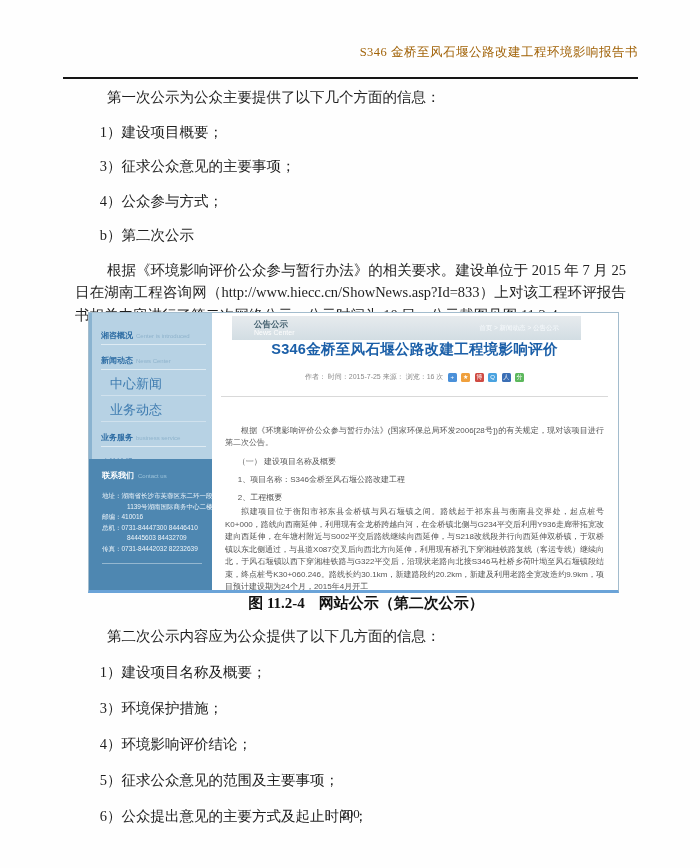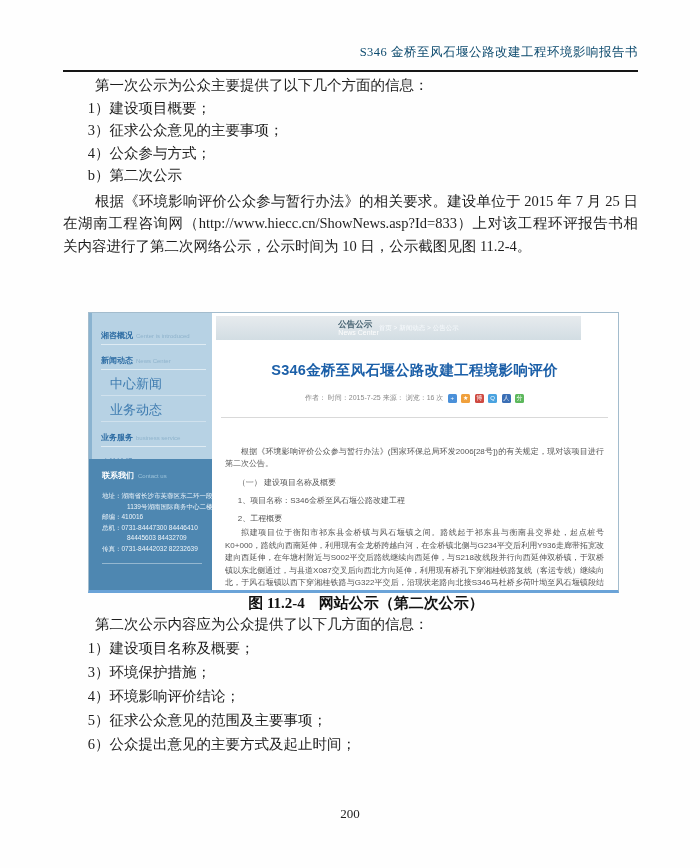--- a/index.html
+++ b/index.html
@@ -1,25 +1,25 @@
 <!DOCTYPE html>
 <html><head>
 <meta charset="utf-8">
 <style>
   html,body{margin:0;padding:0;}
   body{width:700px;height:868px;background:#ffffff;font-family:"Liberation Serif","DejaVu Serif",serif;color:#1e1e1e;}
   .page{position:relative;width:700px;height:868px;background:#fefefe;overflow:hidden;}
 
   
-  .doc-header{position:absolute;left:63px;right:62px;top:44px;text-align:right;font-size:12.5px;letter-spacing:.5px;color:#0c4a6e;padding-bottom:9px;border-bottom:2px solid #161616;}
+  .doc-header{position:absolute;left:63px;right:62px;top:44px;text-align:right;font-size:12.5px;letter-spacing:.5px;color:#a16207;padding-bottom:16px;border-bottom:2px solid #161616;}
 
   
   .doc-body{position:absolute;left:63px;width:575px;top:74px;font-size:14.5px;line-height:22.5px;}
   .doc-body2{position:absolute;left:63px;width:575px;top:612px;font-size:14.5px;line-height:24px;}
-  .doc-body p,.doc-body2 p{margin:0;}
+  .doc-body p,.doc-body2 p{margin:12px;}
   .p-indent{text-indent:2.2em;}
   .p-item{padding-left:1.7em;}
   .p-just{text-align:justify;margin-top:3px !important;}
 
   
   .shot{position:absolute;left:88px;top:312px;width:529px;height:277px;background:#fff;border:1px solid #a3bccd;border-bottom:3px solid #6aa3d8;display:flex;overflow:hidden;font-family:"Liberation Sans","DejaVu Sans",sans-serif;}
   .side{position:relative;width:123px;flex-shrink:0;background:#b7d2e4;overflow:hidden;}
   .side::before{content:"";position:absolute;left:0;top:0;bottom:0;width:3px;background:#8ab3d0;}
   .menu{padding:7px 6px 0 12px;}
   .mi{border-bottom:1px solid rgba(255,255,255,.55);padding:3.5px 0 2.5px 0;white-space:nowrap;overflow:hidden;}
@@ -29,25 +29,25 @@
   .mi.sub .zh{color:#3f7cb0;font-size:13px;font-weight:normal;}
   .contact{position:absolute;left:0;right:0;bottom:0;height:131px;background:#4e87b1;color:#eef5fa;padding:11px 6px 0 13px;box-sizing:border-box;}
   .c-head{font-size:8px;margin-bottom:10px;}
   .c-head .zh{color:#ffffff;font-weight:bold;}
   .c-head .en{color:#9cc3da;font-size:6px;margin-left:4px;}
   .c-line{font-size:6.5px;line-height:10.5px;white-space:nowrap;}
   .c-indent{padding-left:25px;}
   .c-div{border-top:1px solid rgba(255,255,255,.4);margin:9px 4px 0 0;}
 
   .main-col{flex:1;position:relative;padding:3px 5px 0 4px;overflow:hidden;}
-  .banner{height:24px;background:linear-gradient(#e7ebee,#d2dde3);display:flex;justify-content:center;align-items:center;padding:0 22px;margin-right:32px;}
+  .banner{height:24px;background:linear-gradient(#e7ebee,#d2dde3);display:flex;justify-content:space-between;align-items:center;padding:0 22px;margin-right:32px;margin-left:16px;}
   .b-zh{font-size:8.5px;font-weight:bold;color:#43606f;line-height:1.15;}
   .b-en{font-size:7px;color:#fdfdfd;line-height:1;}
   .b-crumb{font-size:6.5px;color:#f8fbfd;}
-  .a-title{text-align:center;color:#1b5fa8;font-weight:bold;font-size:14.5px;margin-top:21px;letter-spacing:.3px;}
+  .a-title{text-align:center;color:#1b5fa8;font-weight:bold;font-size:14.5px;letter-spacing:.3px;}
   .a-meta{text-align:center;font-size:7px;color:#8a8a8a;margin-top:13px;}
   .sic{display:inline-block;width:9px;height:9px;border-radius:1.5px;color:#fff;font-size:6px;line-height:9px;text-align:center;margin-left:2.5px;vertical-align:middle;font-family:"Liberation Sans",sans-serif;}
   .sic-a{background:#4a90d9;} .sic-b{background:#f0a03c;} .sic-c{background:#cf4a42;}
   .sic-d{background:#4aa3e0;} .sic-e{background:#3b6fb5;} .sic-f{background:#5cb85c;}
   .a-hr{border:none;border-top:1px solid #d9d9d9;margin:14px 5px 0 5px;}
   .a-p{font-size:8px;color:#555;line-height:12px;text-indent:2em;text-align:justify;margin:28px 9px 0 9px;}
   .a-h{font-size:8px;color:#555;margin:7px 9px 0 9px;padding-left:1.6em;}
   .a-long{font-size:8px;color:#555;line-height:12.5px;text-align:justify;text-indent:2em;margin:3px 9px 0 9px;}
 
   

